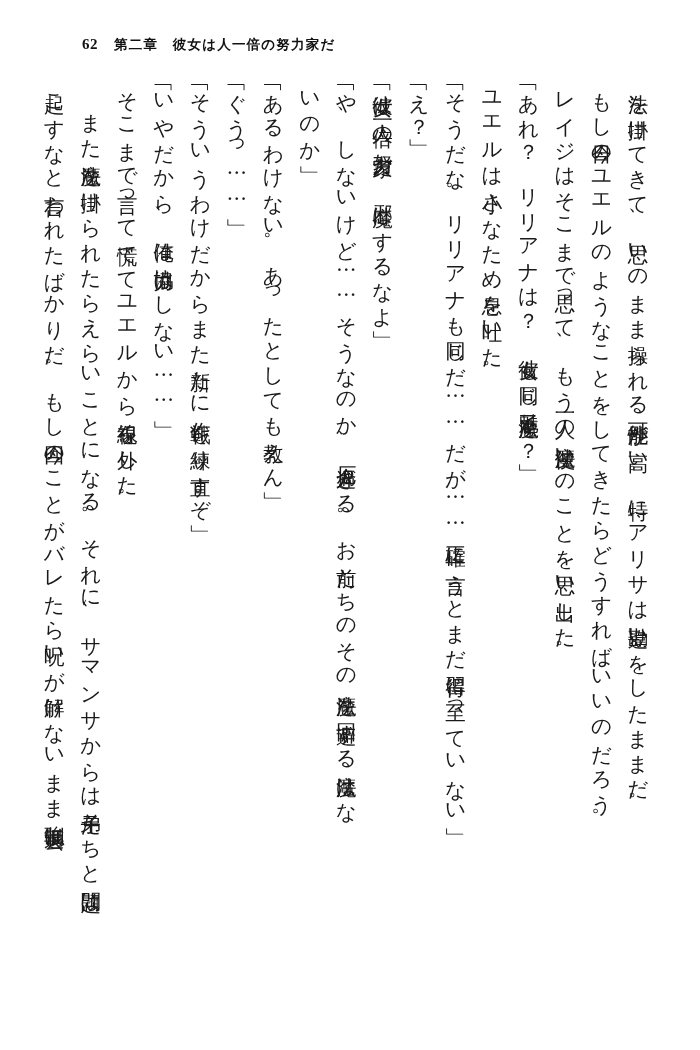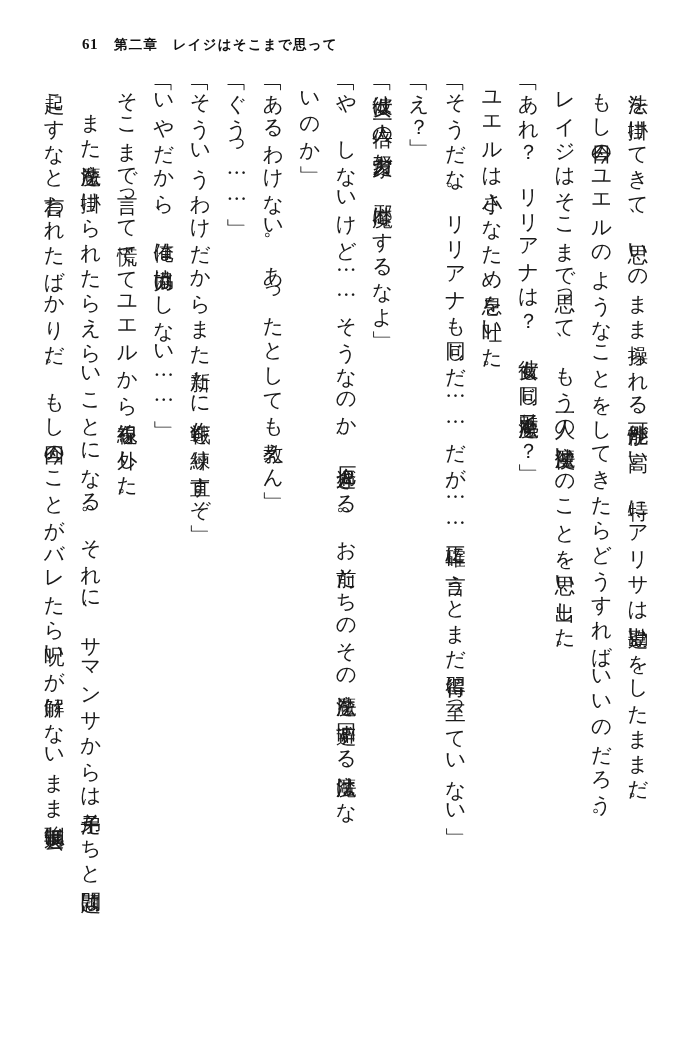--- a/index.html
+++ b/index.html
@@ -77,22 +77,22 @@
   .vtext p.ind {
     text-indent: 1em;
   }
 </style>
 </head>
 <body>
 
 <div class="page">
 
   <div class="header">
-    <span class="folio">61</span>
-    <span class="chapter-title">第二章　レイジはそこまで思って</span>
+    <span class="folio">62</span>
+    <span class="chapter-title">第二章　彼女は人一倍の努力家だ</span>
   </div>
 
   <div class="body-area">
     <div class="vtext" id="vtext">
         <p>法を掛けてきて、思いのまま操られる可能性が高い。特にアリサは勘違いをしたままだ。</p>
         <p>もし今日のユエルのようなことをしてきたらどうすればいいのだろう。</p>
         <p>レイジはそこまで思って、もう一人の魔法使いのことを思い出した。</p>
         <p>「あれ？　リリアナは？　彼女も同じ魅了魔法を？」</p>
         <p>ユエルは小さなため息を吐いた。</p>
         <p>「そうだな。リリアナも同じだ……だが……正確に言うとまだ習得に至っていない」</p>

